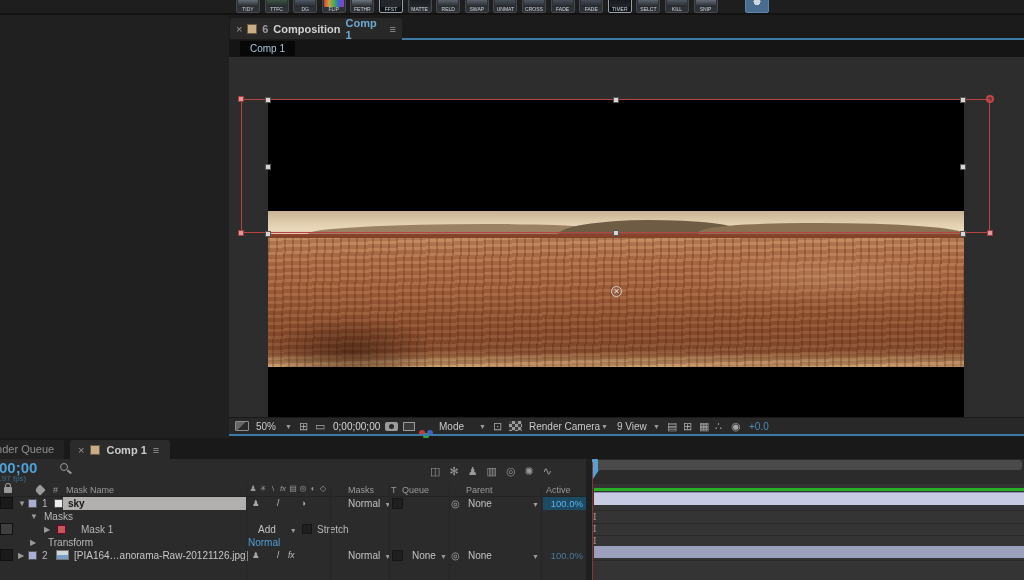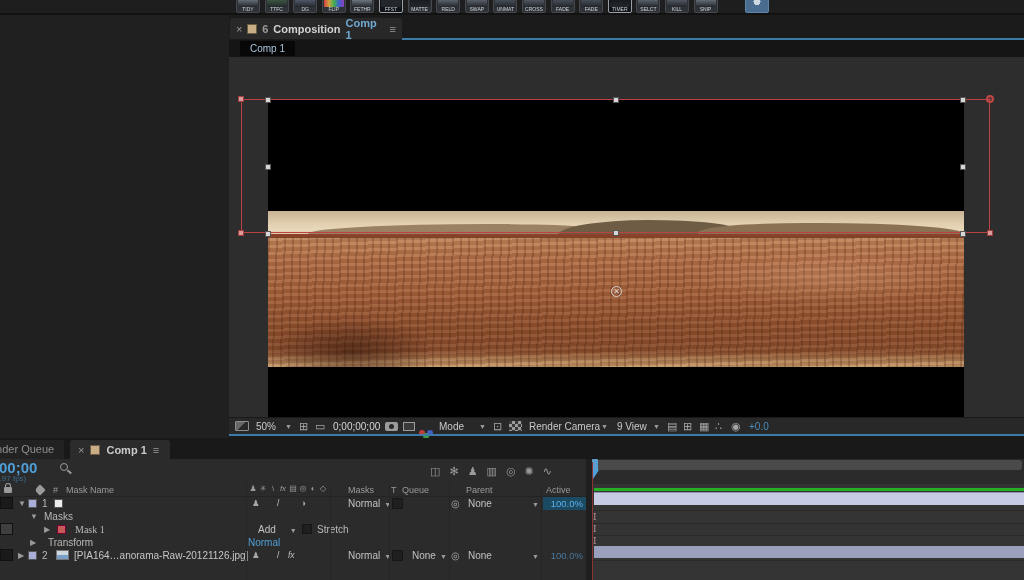--- a/index.html
+++ b/index.html
@@ -378,40 +378,41 @@
       <span class="ch" style="left:466px;">Parent</span>
       <span class="ch" style="left:546px;">Active</span>
     </div>
 
     <div class="row" style="top:59px;">
       <div class="eyebox"></div>
       <span class="cell tri" style="left:18px;">▼</span>
       <div class="lbl-sw" style="left:28px;"></div>
       <span class="cell" style="left:42px;">1</span>
       <div class="solid-sw" style="left:54px;"></div>
+      <div class="namecell-sel">sky</div>
       <span class="swico" style="left:252px;">♟</span>
       <span class="swico" style="left:277px;color:#c8c8c8;">/</span>
       <span class="swico" style="left:301px;">◑</span>
       <span class="ddbox" style="left:348px;"><span>Normal</span><span class="dd-arrow">▼</span></span>
       <div class="tbox"></div>
       <span class="swico" style="left:451px;font-size:10px;">◎</span>
       <span class="ddbox" style="left:468px;"><span>None</span><span class="dd-arrow" style="margin-left:40px;">▼</span></span>
       <div class="stretch-sel">100.0%</div>
     </div>
 
     <div class="row" style="top:72px;">
       <span class="cell tri" style="left:30px;">▼</span>
       <span class="cell" style="left:44px;">Masks</span>
     </div>
 
     <div class="row" style="top:85px;">
       <div class="eyebox gray"></div>
       <span class="cell tri" style="left:44px;">▶</span>
       <div class="mask-sw" style="left:57px;"></div>
-      <span class="cell" style="left:75px;font-family:Liberation Serif, serif;">Mask 1</span>
+      <span class="cell" style="left:81px;">Mask 1</span>
       <span class="ddbox" style="left:258px;"><span>Add</span><span class="dd-arrow" style="margin-left:14px;">▼</span></span>
       <div class="chkbox"></div>
       <span class="cell" style="left:317px;">Stretch</span>
     </div>
 
     <div class="row" style="top:98px;">
       <span class="cell tri" style="left:30px;">▶</span>
       <span class="cell" style="left:48px;">Transform</span>
       <span class="cell blue-link" style="left:248px;">Normal</span>
     </div>

